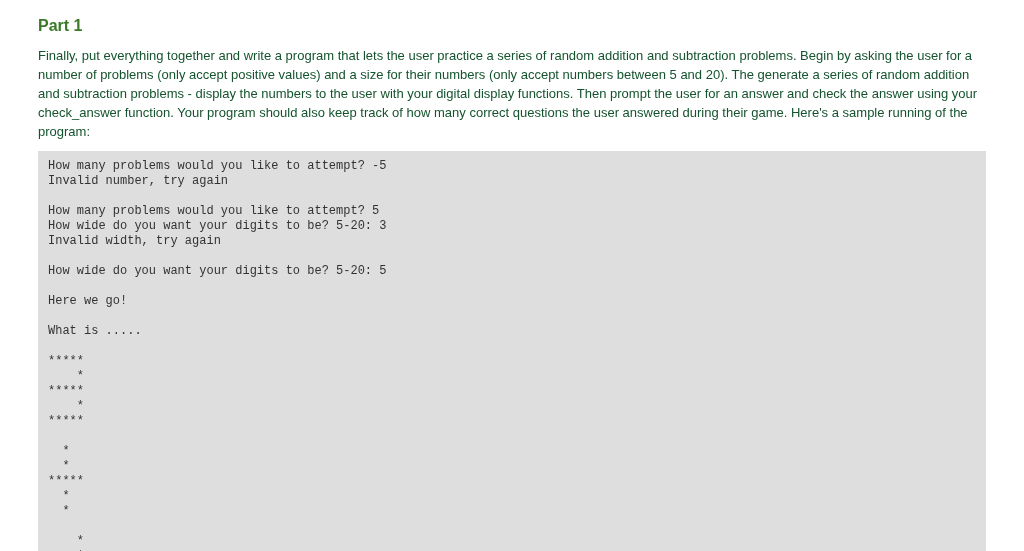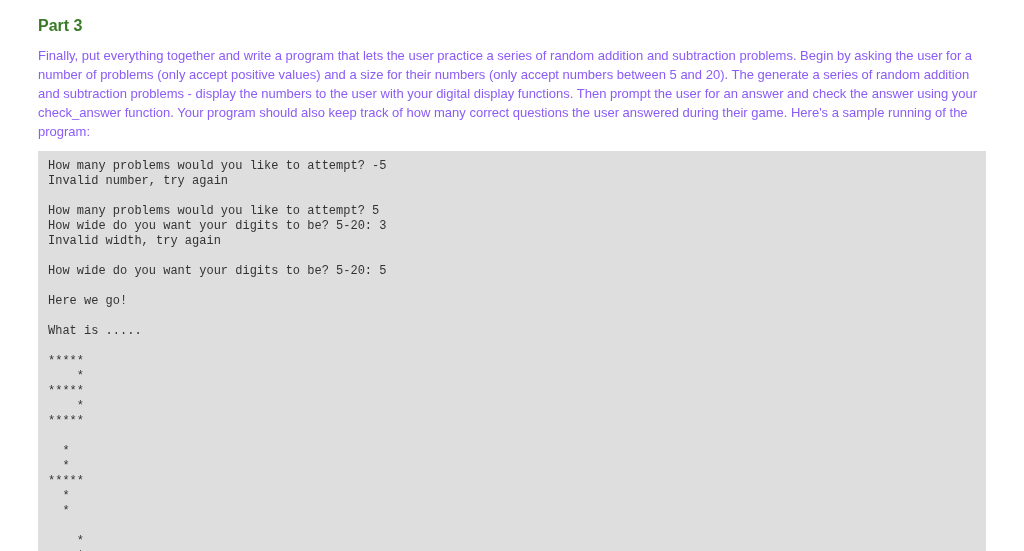--- a/index.html
+++ b/index.html
@@ -17,41 +17,41 @@
     width: 1024px;
   }
   h3.part-heading {
     color: #3a7a26;
     font-size: 16px;
     font-weight: 700;
     margin: 0 0 10px 0;
   }
   p.intro {
     margin: 0 0 10px 0;
-    color: #8b5cf6;
+    color: #14532d;
   }
   pre.sample {
     background: #dedede;
     color: #333;
     font-family: Menlo, Consolas, "Courier New", monospace;
     font-size: 12px;
     line-height: 1.25;
     padding: 8px 10px;
     margin: 0;
     white-space: pre;
     overflow: hidden;
     box-sizing: border-box;
   }
 </style>
 </head>
 <body>
 
 <div class="page">
 
-  <h3 class="part-heading">Part 3</h3>
+  <h3 class="part-heading">Part 1</h3>
 
   <p class="intro">Finally, put everything together and write a program that lets the user practice a series of random addition and subtraction problems. Begin by asking the user for a number of problems (only accept positive values) and a size for their numbers (only accept numbers between 5 and 20). The generate a series of random addition and subtraction problems - display the numbers to the user with your digital display functions. Then prompt the user for an answer and check the answer using your check_answer function. Your program should also keep track of how many correct questions the user answered during their game. Here's a sample running of the program:</p>
 
   <pre class="sample">How many problems would you like to attempt? -5
 Invalid number, try again
 
 How many problems would you like to attempt? 5
 How wide do you want your digits to be? 5-20: 3
 Invalid width, try again
 

